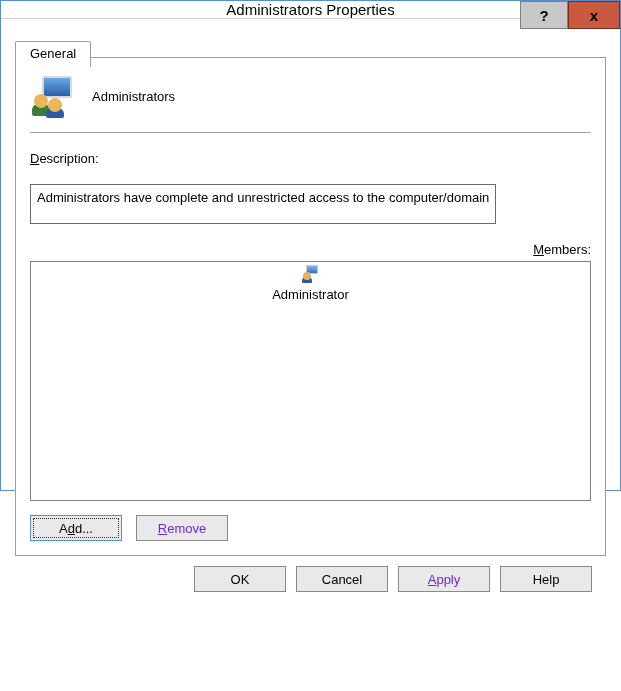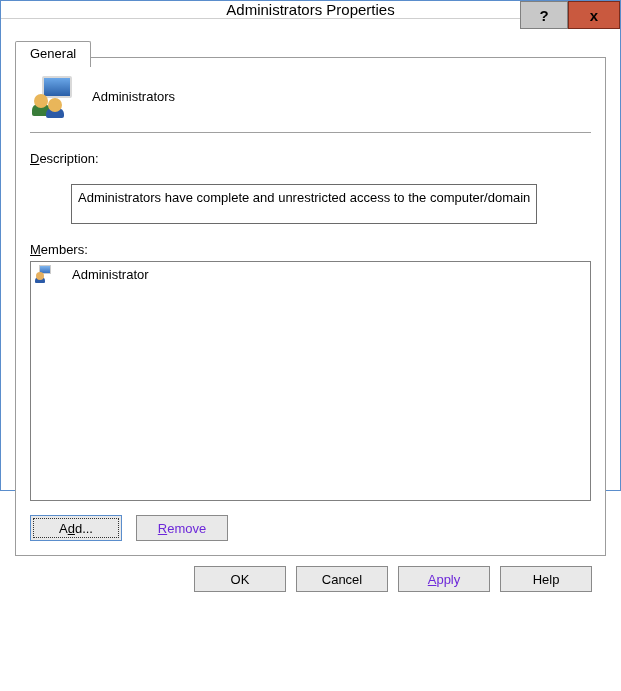--- a/index.html
+++ b/index.html
@@ -159,39 +159,40 @@
     padding-top: 4px;
   }
   .desc-field {
     flex: 1;
     border: 1px solid #6a6a6a;
     padding: 4px 6px;
     min-height: 40px;
     font-size: 13px;
     line-height: 1.35;
     background: #fff;
-    margin-left: 41px;
   }
   .members-label {
     margin-bottom: 4px;
+    text-align: right;
   }
   .members-list {
     border: 1px solid #808080;
     flex: 1;
     background: #fff;
     padding: 2px;
     overflow: auto;
     min-height: 240px;
   }
   .member-item {
     display: flex;
     align-items: center;
-    gap: 19px;
+    gap: 4px;
     padding: 1px 2px;
     font-size: 13px;
+    flex-direction: column;
   }
   .user-icon {
     width: 18px;
     height: 18px;
     position: relative;
   }
   .user-icon .mon {
     position: absolute;
     left: 4px; top: 0;
     width: 12px; height: 9px;

